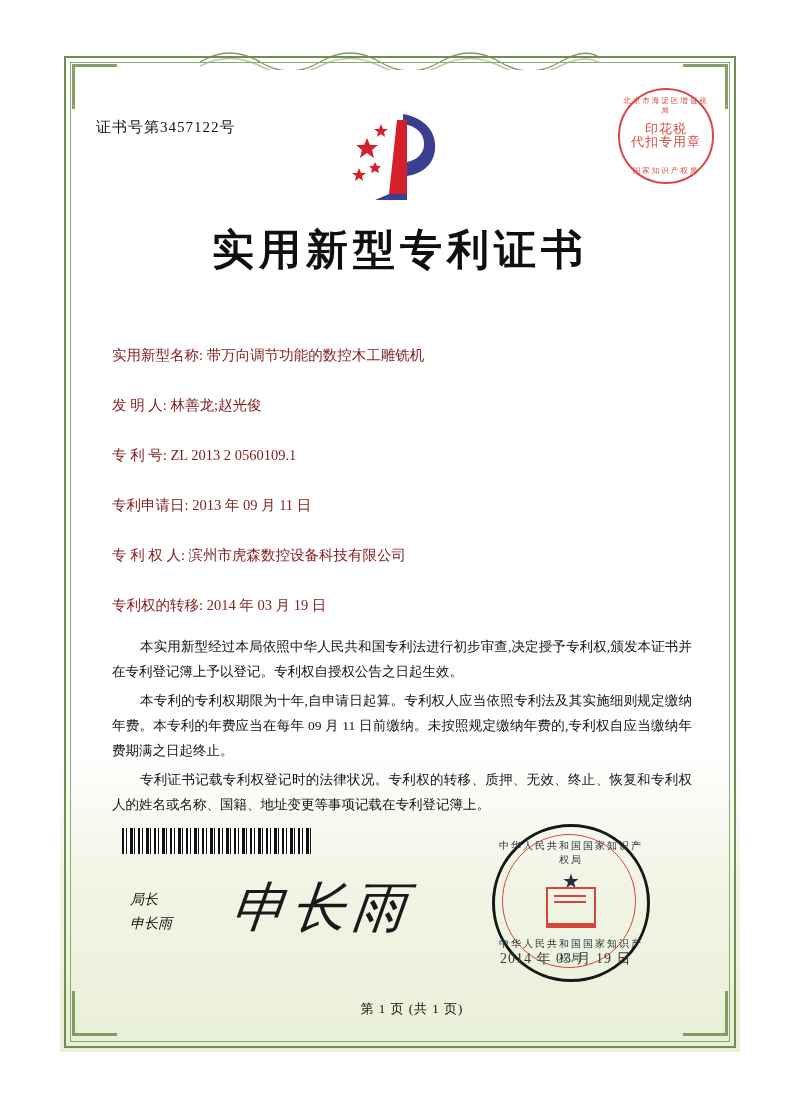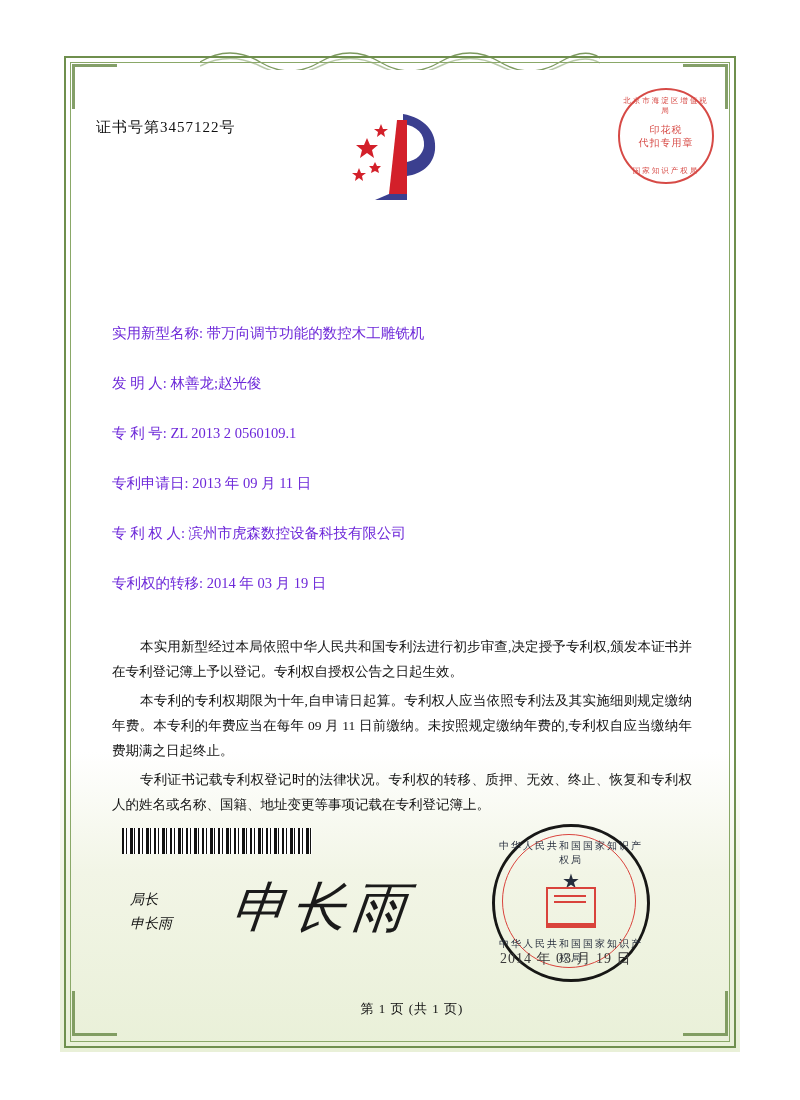--- a/index.html
+++ b/index.html
@@ -84,24 +84,25 @@
     border: 2px solid #d02b26;
     border-radius: 50%;
     color: #d02b26;
     opacity: .85;
   }
   .stamp-top .st-inner {
     position: absolute;
     left: 50%; top: 50%;
     transform: translate(-50%,-50%);
     text-align: center;
-    font-size: 10px;
+    font-size: 13px;
     line-height: 13px;
     letter-spacing: 1px;
     white-space: nowrap;
+    font-family: Liberation Mono, monospace;
   }
   .stamp-top .st-arc {
     position: absolute;
     left: 0; top: 6px;
     width: 92px;
     text-align: center;
     font-size: 7.5px;
     letter-spacing: 2px;
   }
   .stamp-top .st-arc-b {
@@ -128,22 +129,23 @@
   
   .fields {
     position: absolute;
     left: 112px; top: 322px;
     width: 600px;
   }
   .field {
     font-size: 14.5px;
     line-height: 22px;
     margin-bottom: 28px;
-    color: #6d28d9;
+    color: #7f1d1d;
     white-space: nowrap;
+    margin-top: 22px;
   }
   .field .lbl { letter-spacing: 0px; }
   .field .val { letter-spacing: 0px; }
 
   
   .body-text {
     position: absolute;
     left: 112px; top: 634px;
     width: 580px;
     font-size: 13.5px;
@@ -305,20 +307,21 @@
 
   <div class="stamp-top">
     <div class="st-arc">北京市海淀区增值税局</div>
     <div class="st-inner">
       <div>印花税</div>
       <div>代扣专用章</div>
     </div>
     <div class="st-arc-b">国家知识产权局</div>
   </div>
 
+  <div class="title">实用新型专利证书</div>
 
   <div class="fields">
     <div class="field">
       <span class="lbl">实用新型名称:</span>
       <span class="val">带万向调节功能的数控木工雕铣机</span>
     </div>
     <div class="field">
       <span class="lbl">发 明 人:</span>
       <span class="val">林善龙;赵光俊</span>
     </div>

